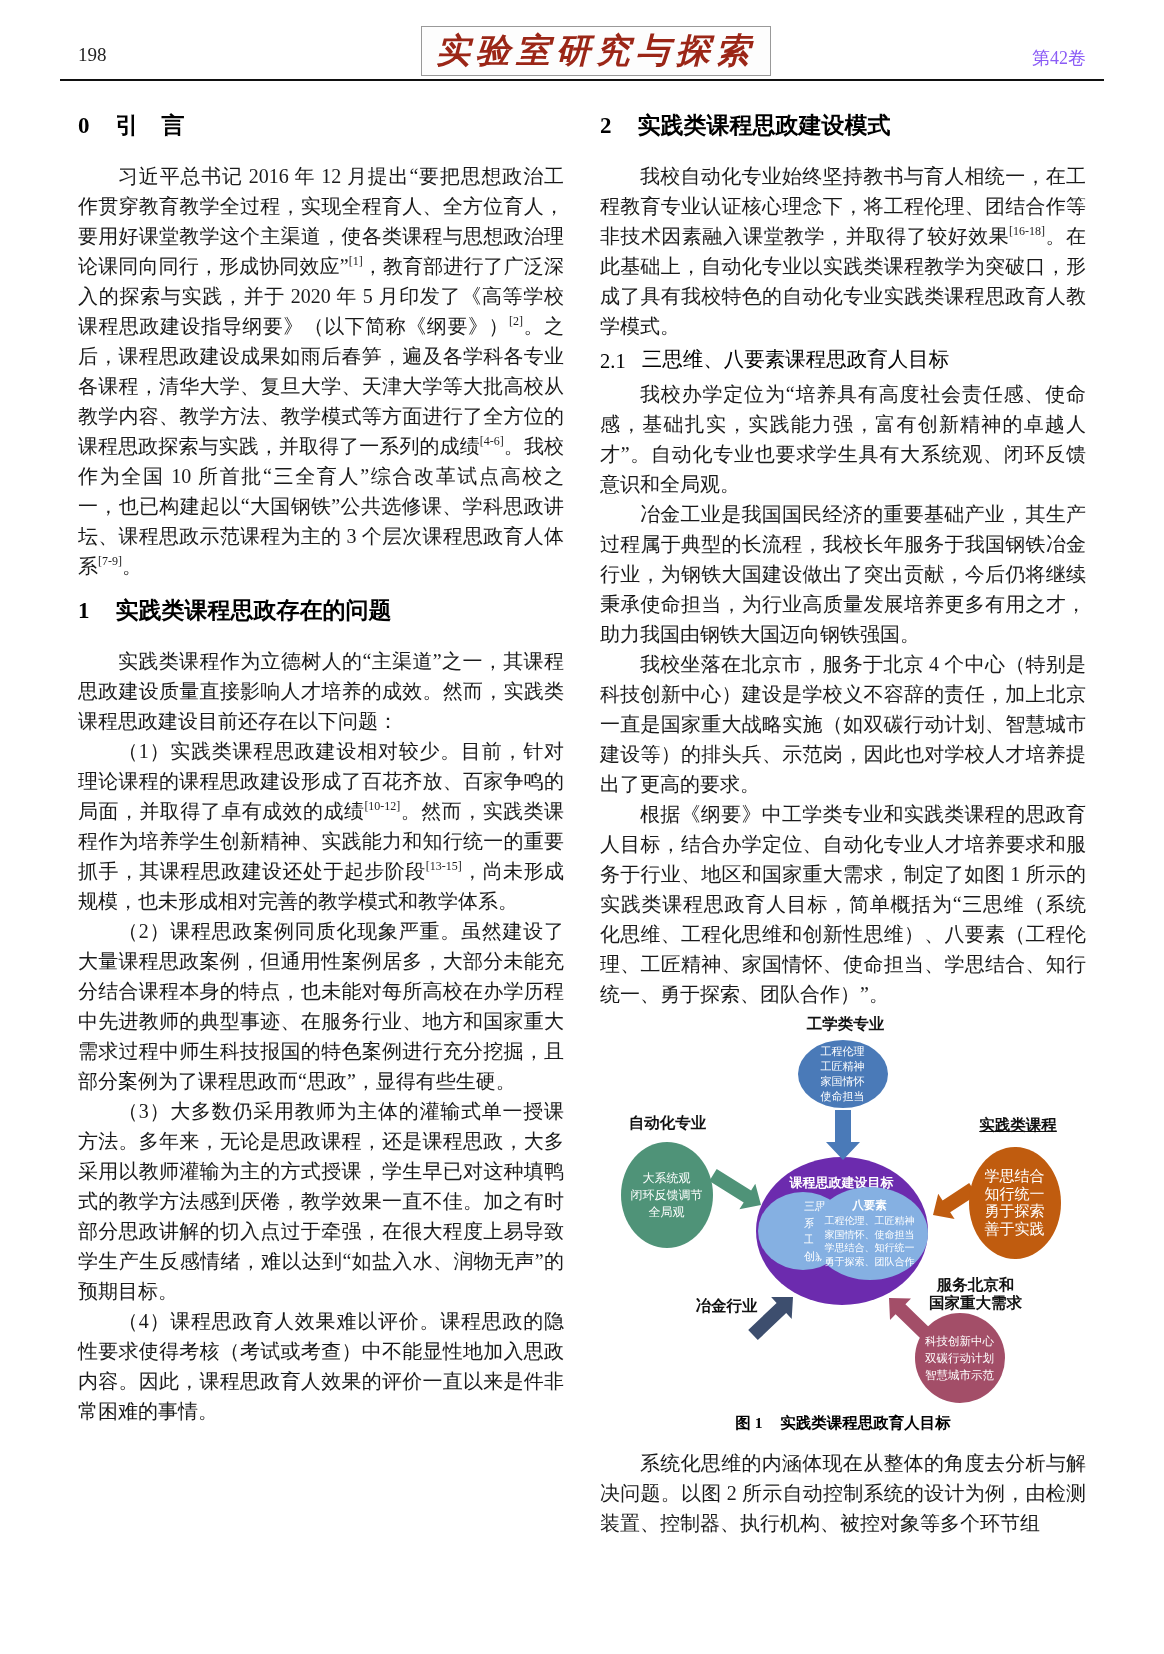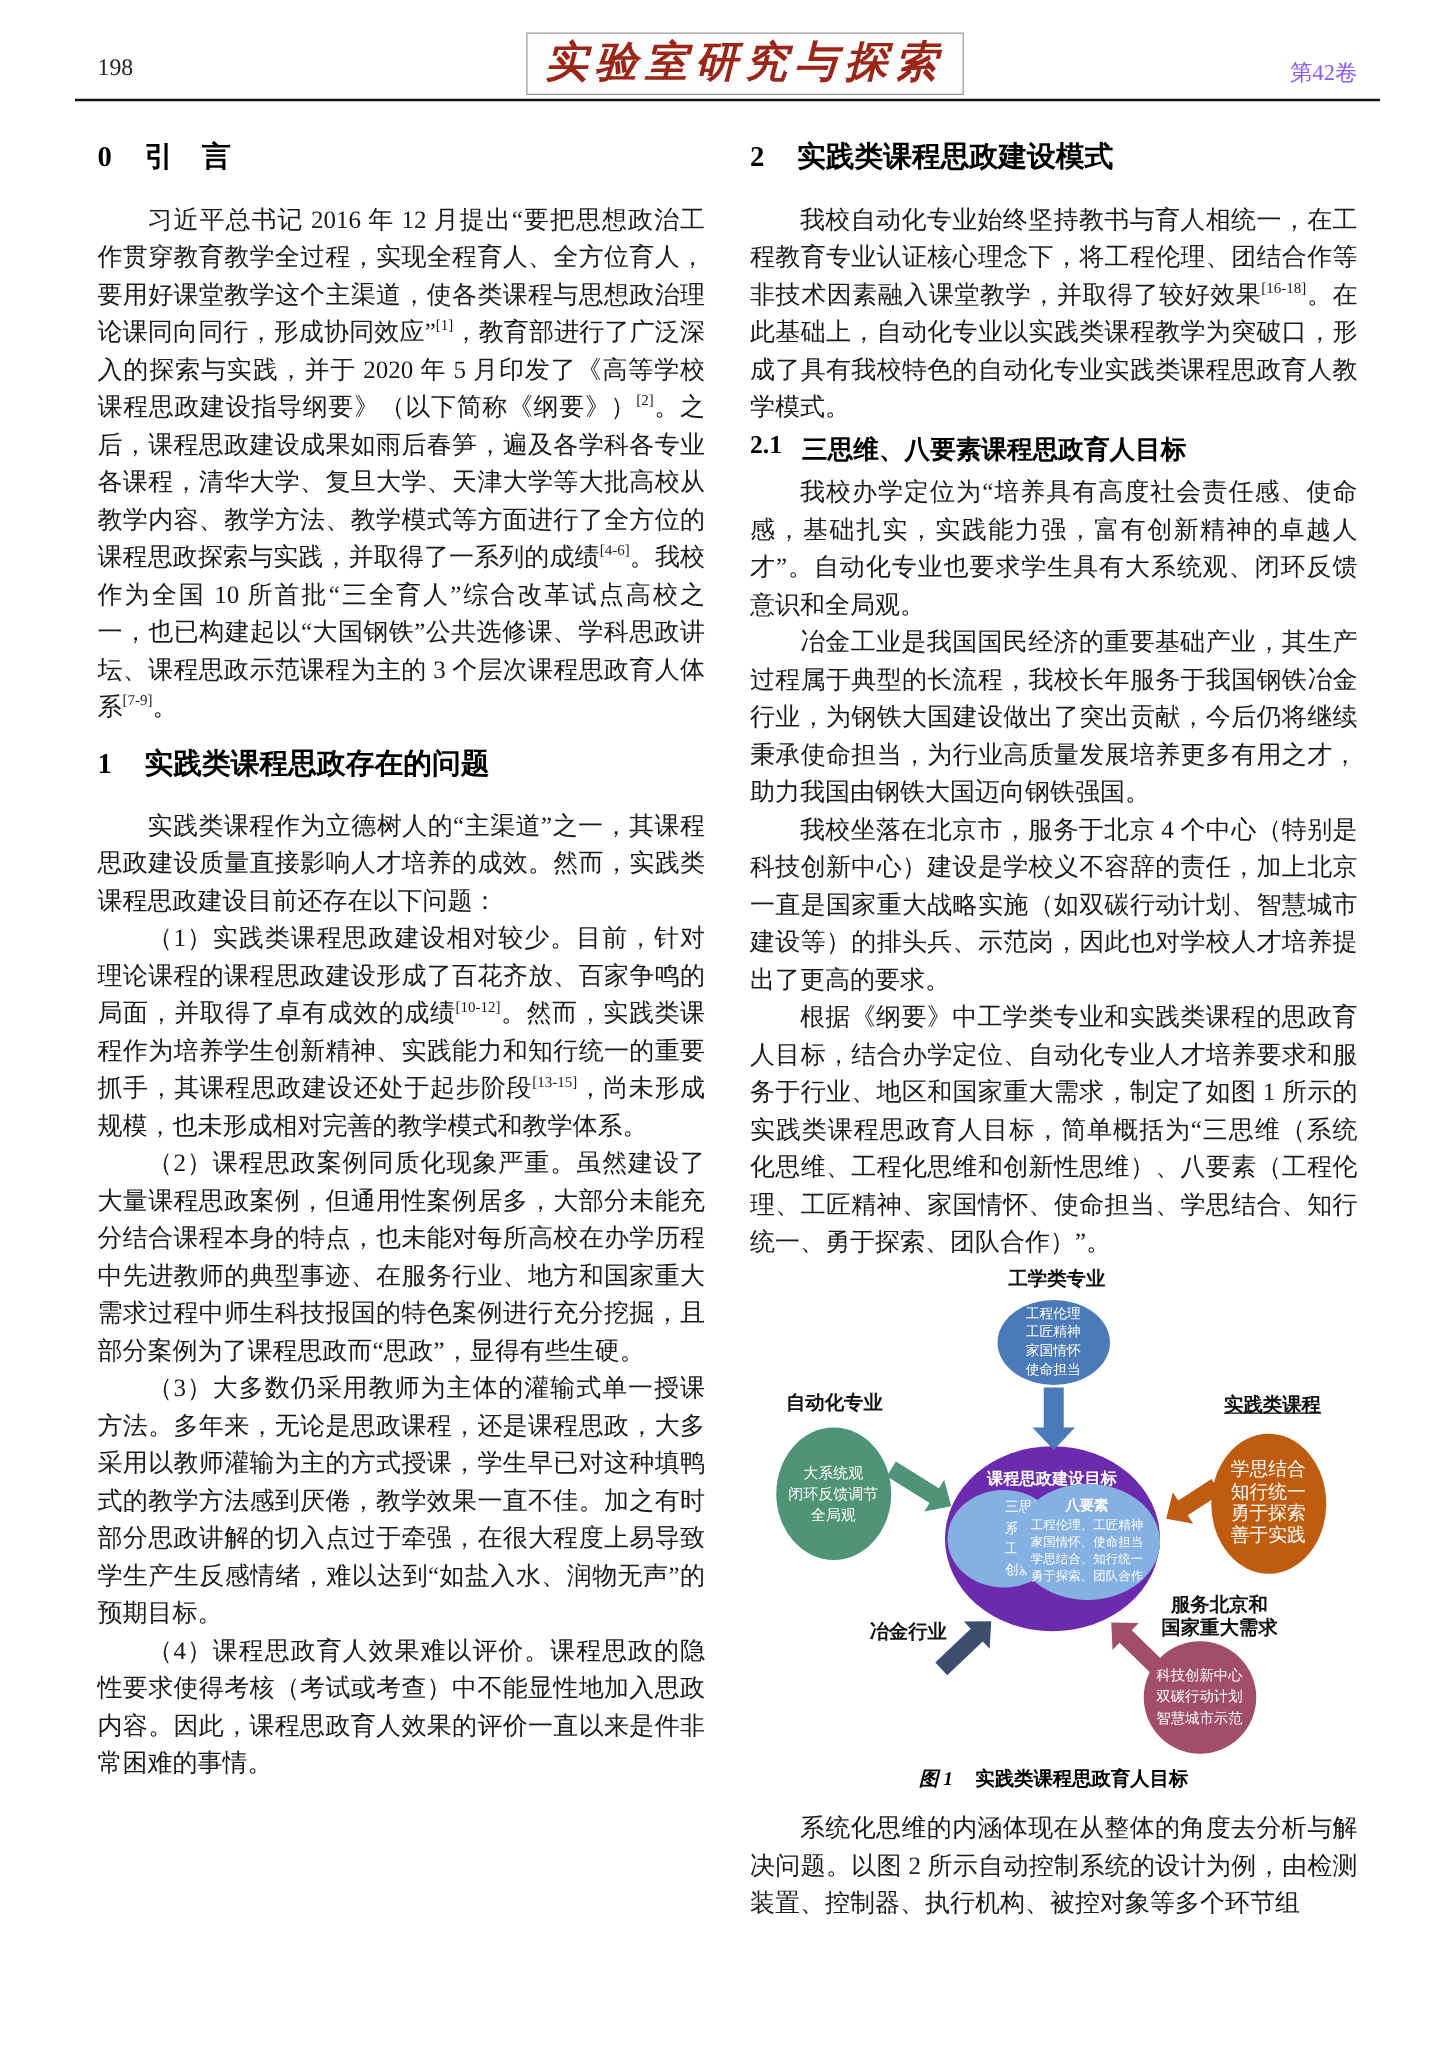--- a/index.html
+++ b/index.html
@@ -39,22 +39,22 @@
     text-indent:2em;
   }
   .para sup.ref{font-size:12px;line-height:0;}
   .sec-h{
     display:flex;align-items:baseline;
     font-size:23px;font-weight:bold;color:#000;
     margin:14px 0 20px 0;
   }
   .sec-h .sec-num{margin-right:26px;font-family:"Liberation Serif",serif;}
   .subsec-h{
-    display:flex;align-items:flex-start;
-    font-size:20.5px;font-weight:bold;color:#000;
+    display:flex;align-items:flex-end;
+    font-size:20.5px;font-weight:normal;color:#000;
     margin:4px 0 6px 0;
   }
   .subsec-h .sec-num{margin-right:16px;}
   
   .figure-wrap{margin:6px 0 0 0;}
   .figure{
     position:relative;width:445px;height:388px;margin:0 auto;
   }
   .fig-label{
     position:absolute;font-size:15.5px;line-height:18px;color:#111;
@@ -66,21 +66,21 @@
     display:flex;flex-direction:column;align-items:center;justify-content:center;
     white-space:pre-line;
   }
   .node .node-title{font-weight:bold;}
   .arrows{position:absolute;left:0;top:0;z-index:3;pointer-events:none;}
   .z1{z-index:1}.z4{z-index:4}.z5{z-index:5}
   .figcaption{
     text-align:center;font-size:15.5px;font-weight:bold;color:#000;
     margin:10px 0 14px 0;
   }
-  .figcaption .cap-no{margin-right:14px;font-style:italic;}
+  .figcaption .cap-no{margin-right:14px;}
 </style>
 </head>
 <body>
 
 <div class="page">
 
   <div class="hdr-pagenum">198</div>
   <div class="hdr-logo">实验室研究与探索</div>
   <div class="hdr-volume">第42卷</div>
   <div class="hdr-rule"></div>

